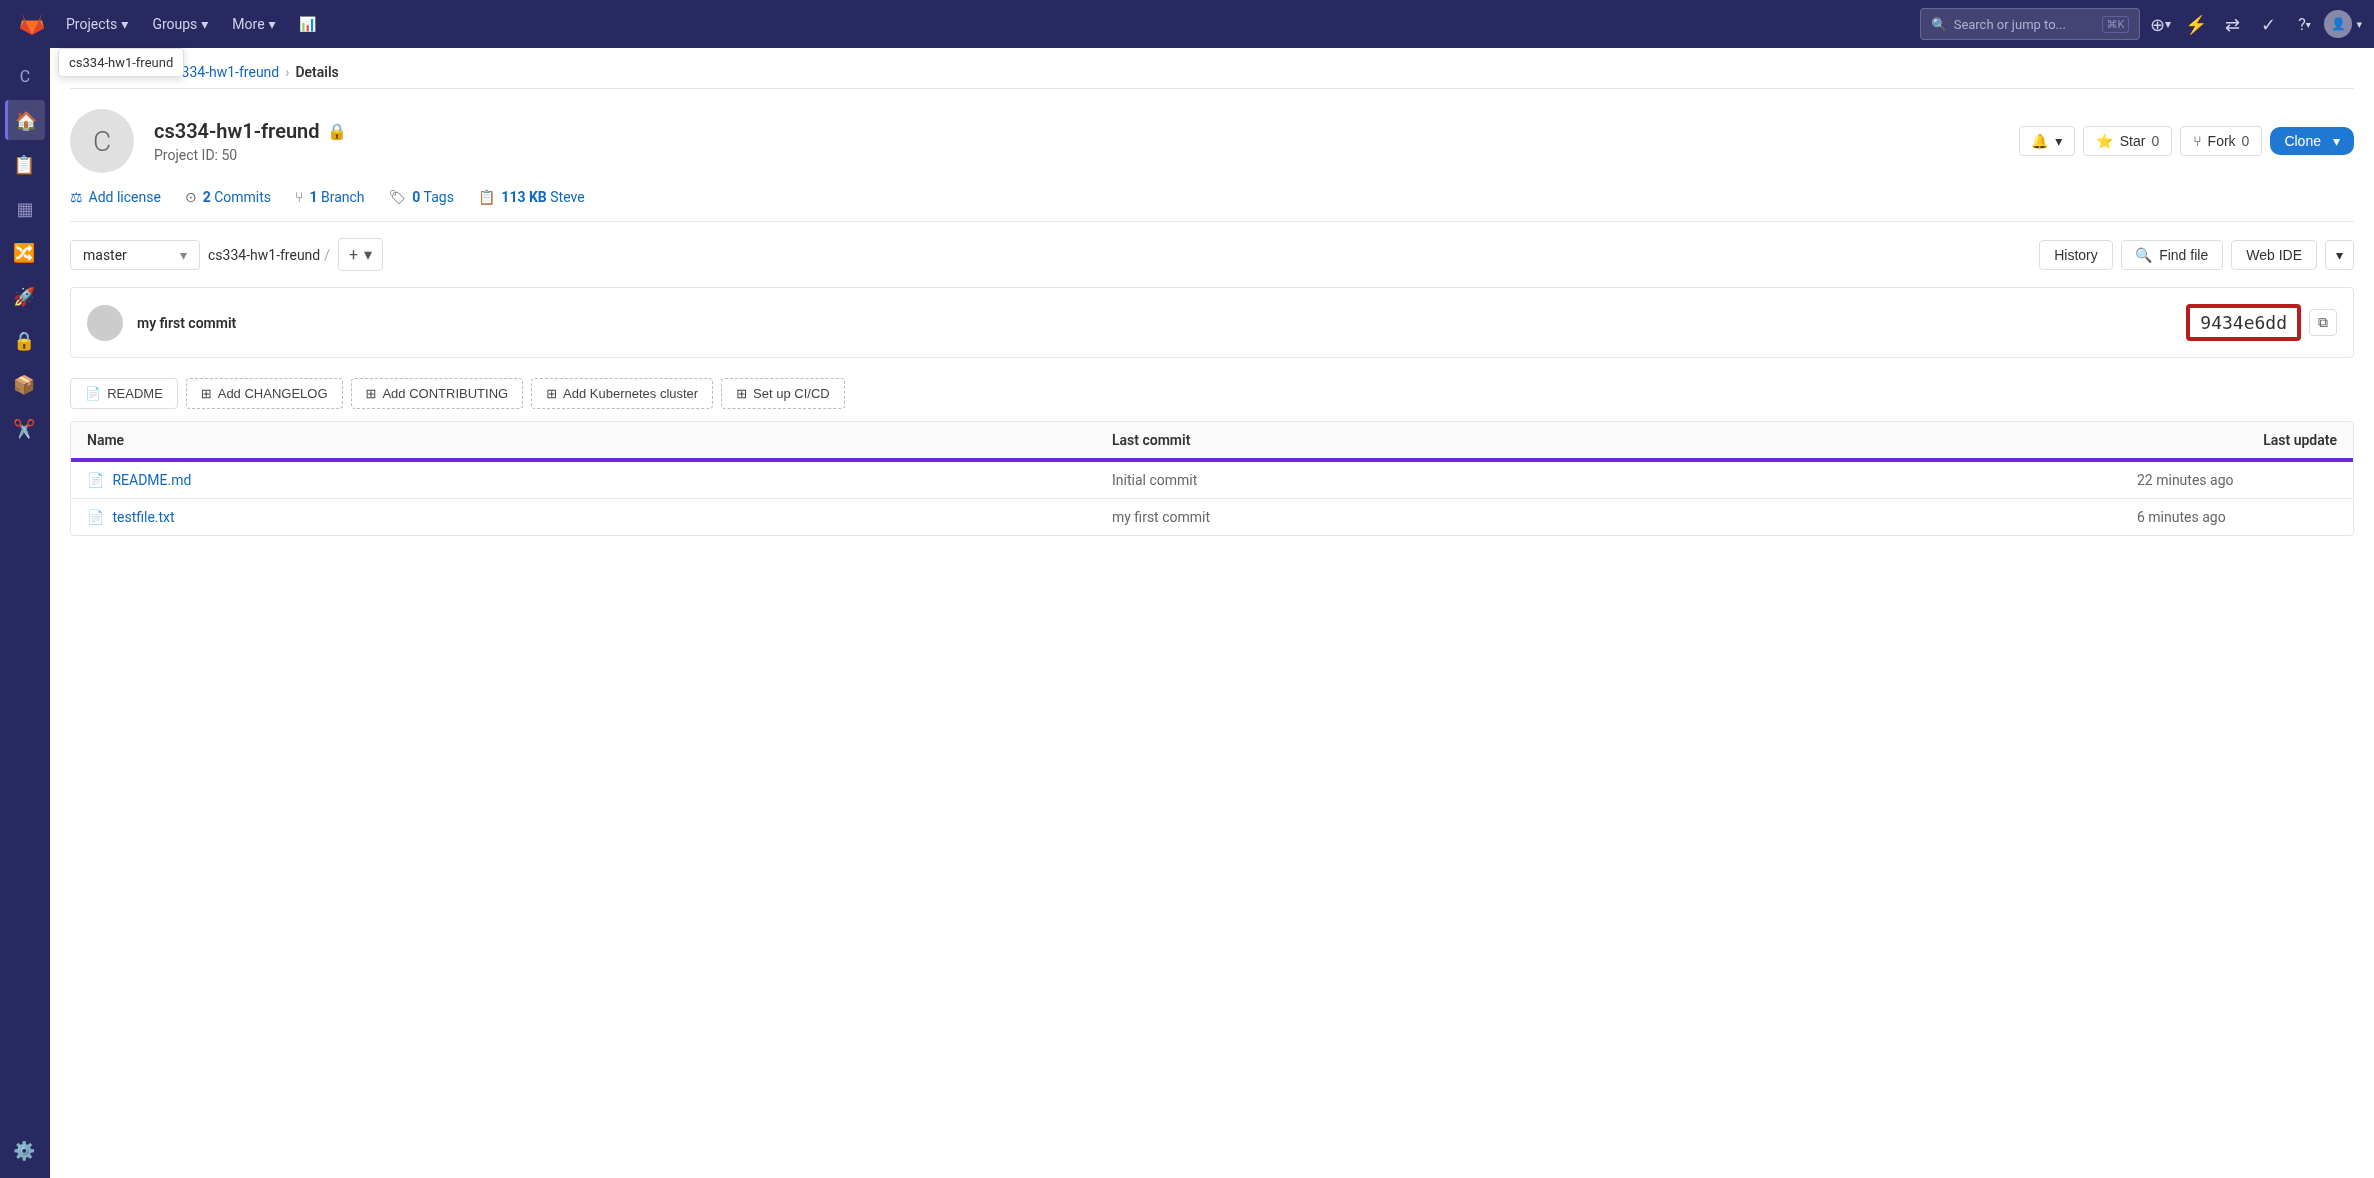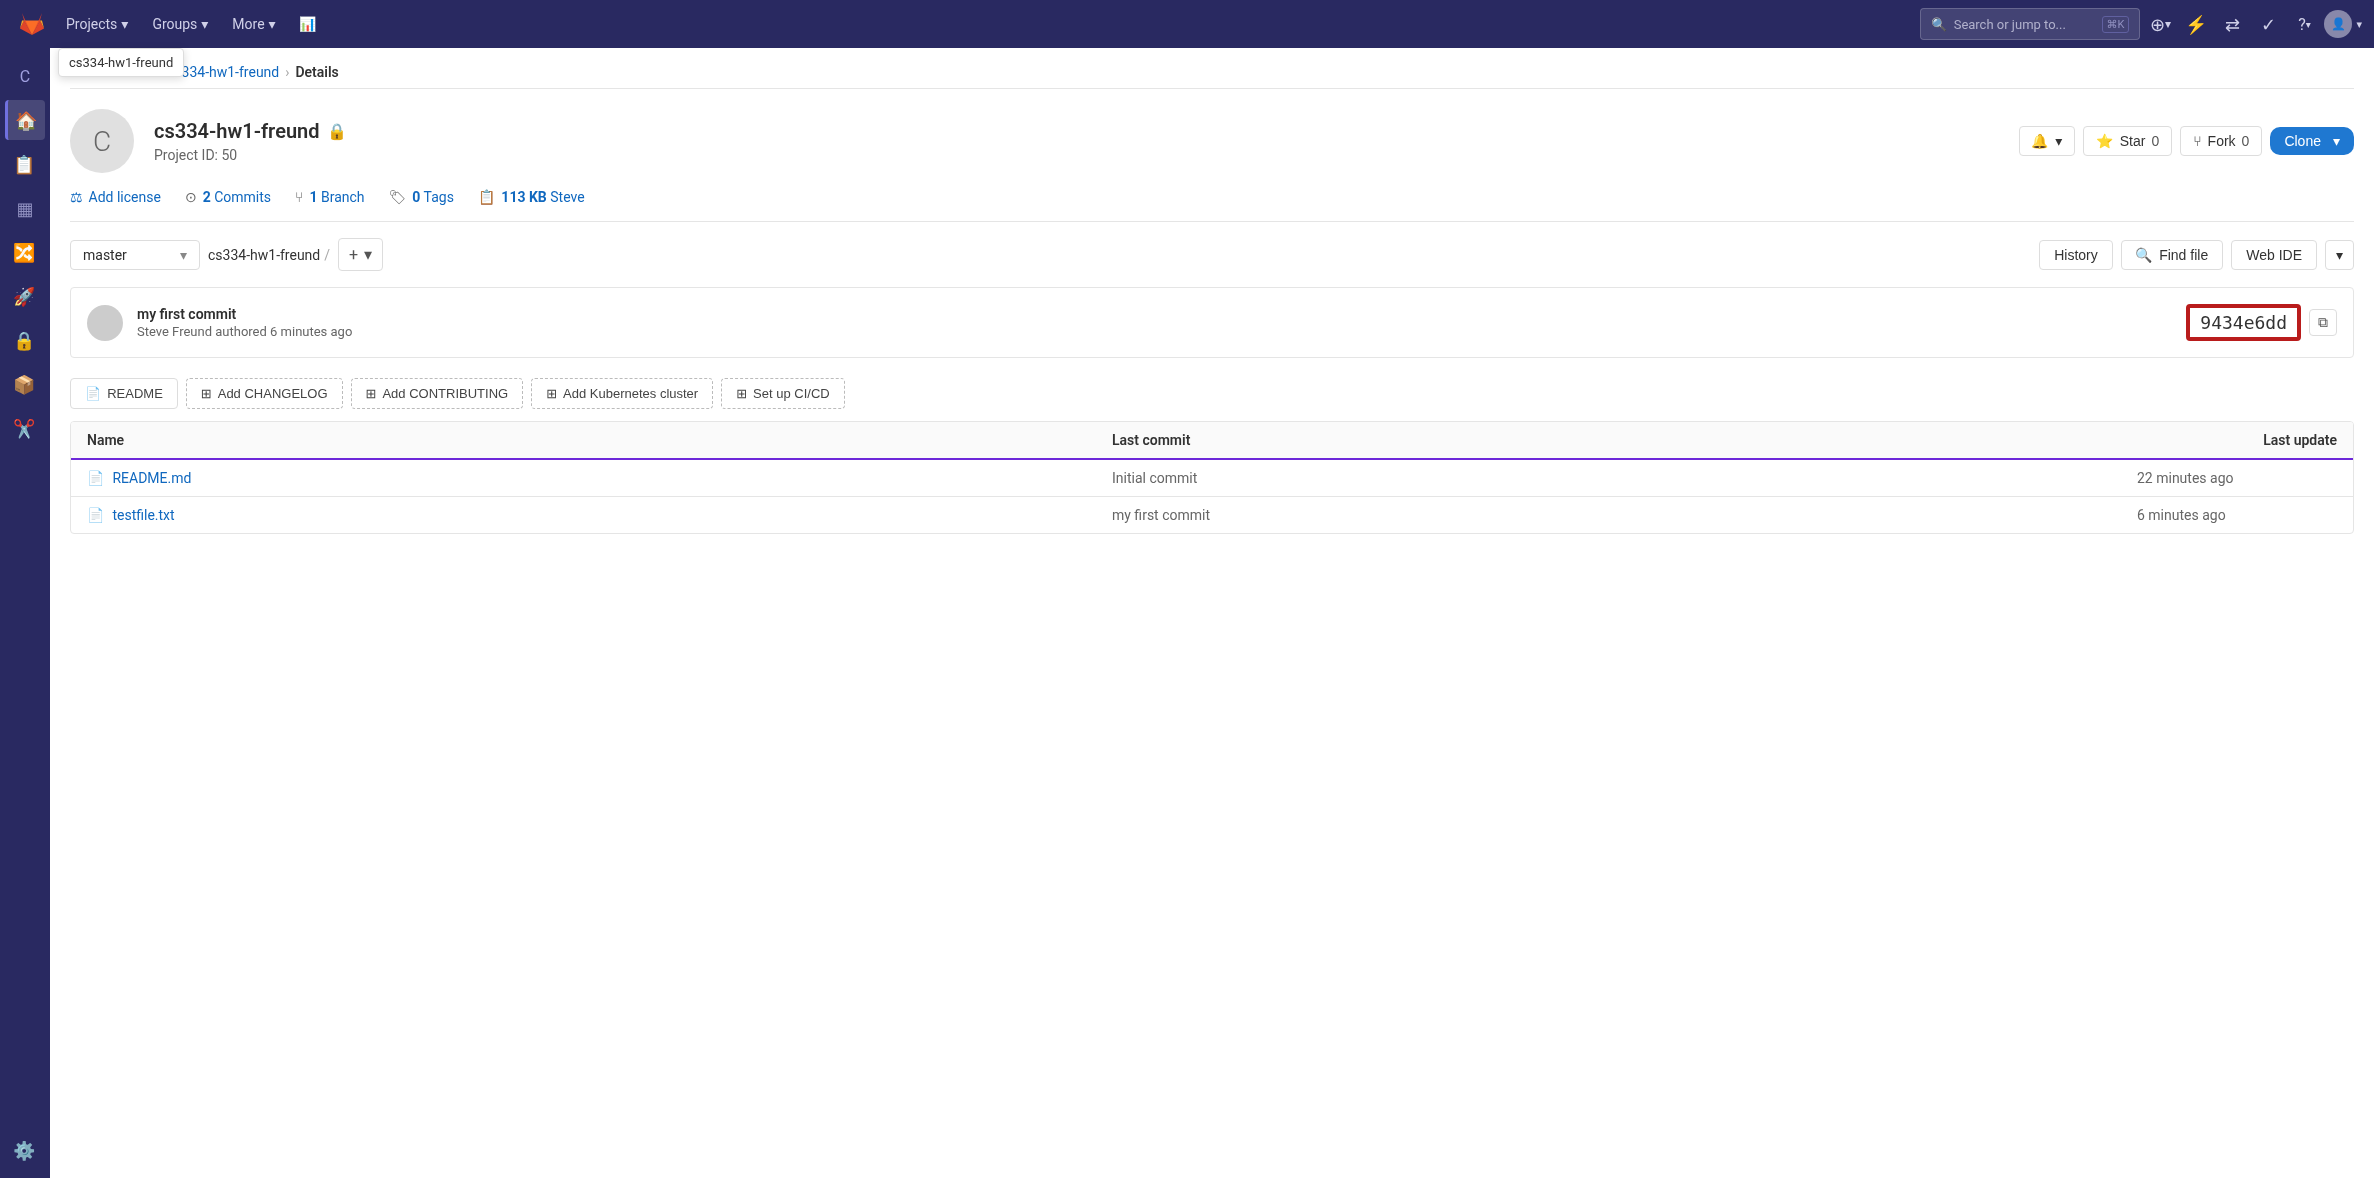--- a/index.html
+++ b/index.html
@@ -337,21 +337,21 @@
       overflow: hidden;
     }
     .file-table-header {
       display: grid;
       grid-template-columns: 1fr 1fr 200px;
       background: #fafafa;
       padding: 10px 16px;
       font-size: 14px;
       font-weight: 600;
       color: #333;
-      border-bottom: 2px solid #6d28d9;
+      border-bottom: 4px solid #6d28d9;
     }
     .file-table-row {
       display: grid;
       grid-template-columns: 1fr 1fr 200px;
       padding: 10px 16px;
       border-bottom: 1px solid #e5e5e5;
       font-size: 14px;
       align-items: center;
     }
     .file-table-row:last-child { border-bottom: none; }
@@ -529,25 +529,20 @@
       </button>
       <button class="btn-outline" style="padding: 6px 10px;">
         <span>▾</span>
       </button>
     </div>
 
     <div class="commit-box">
       <div class="commit-avatar"></div>
       <div class="commit-details">
         <div class="commit-message">my first commit</div>
-        <div class="commit-meta">
-          <span>Steve Freund</span>
-          <span> </span>
-          <span>authored 6 minutes ago</span>
-        </div>
       </div>
       <div class="commit-hash">
         <span class="hash-value">9434e6dd</span>
         <button class="copy-btn">
           <span>⧉</span>
         </button>
       </div>
     </div>
 
     <div class="quick-actions">

